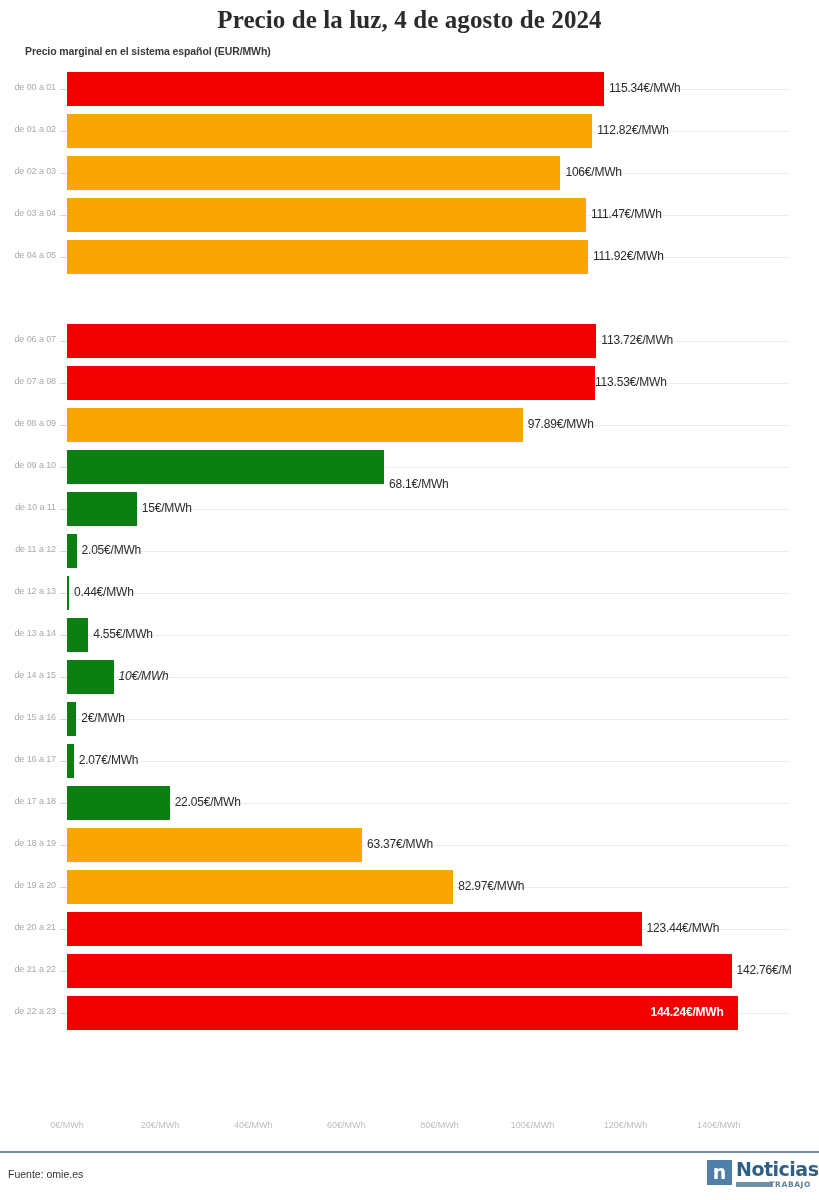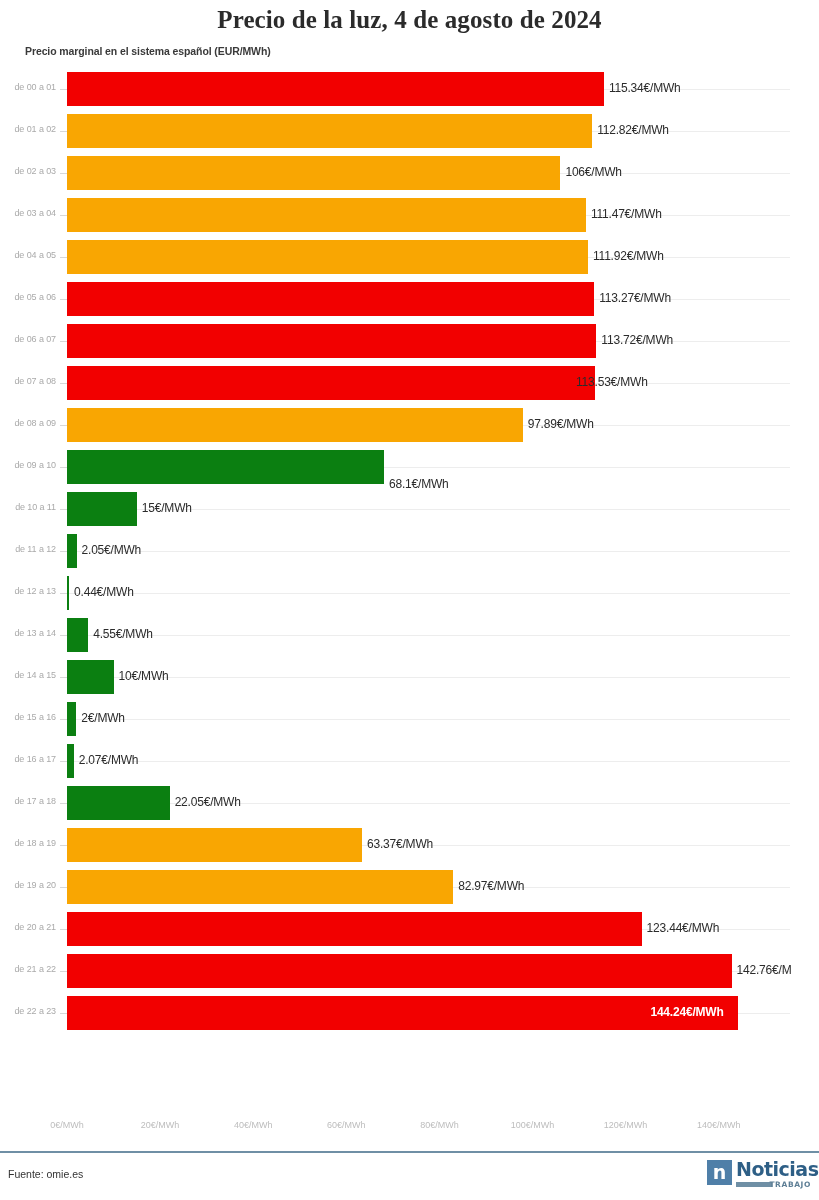--- a/index.html
+++ b/index.html
@@ -206,40 +206,33 @@
         <div class="bar orange" style="width: 518.893px;"></div>
         <div class="val-label" style="left: 590.893px;">111.47€/MWh</div>
       </div>
       <div class="row" style="top: 168px;">
         <div class="gridline"></div>
         <div class="tickstub"></div>
         <div class="cat-label">de 04 a 05</div>
         <div class="bar orange" style="width: 520.988px;"></div>
         <div class="val-label" style="left: 592.988px;">111.92€/MWh</div>
       </div>
-      <div class="row" style="top: 210px;">
-        <div class="gridline"></div>
-        <div class="tickstub"></div>
-        <div class="cat-label">de 05 a 06</div>
-        <div class="bar red" style="width: 527.272px;"></div>
-        <div class="val-label" style="left: 599.272px;">113.27€/MWh</div>
-      </div>
       <div class="row" style="top: 252px;">
         <div class="gridline"></div>
         <div class="tickstub"></div>
         <div class="cat-label">de 06 a 07</div>
         <div class="bar red" style="width: 529.367px;"></div>
         <div class="val-label" style="left: 601.367px;">113.72€/MWh</div>
       </div>
       <div class="row" style="top: 294px;">
         <div class="gridline"></div>
         <div class="tickstub"></div>
         <div class="cat-label">de 07 a 08</div>
         <div class="bar red" style="width: 528.482px;"></div>
-        <div class="val-label" style="left: 576px;">113.53€/MWh</div>
+        <div class="val-label" style="left: 595px;">113.53€/MWh</div>
       </div>
       <div class="row" style="top: 336px;">
         <div class="gridline"></div>
         <div class="tickstub"></div>
         <div class="cat-label">de 08 a 09</div>
         <div class="bar orange" style="width: 455.678px;"></div>
         <div class="val-label" style="left: 527.678px;">97.89€/MWh</div>
       </div>
       <div class="row" style="top: 378px;">
         <div class="gridline"></div>
@@ -274,21 +267,21 @@
         <div class="tickstub"></div>
         <div class="cat-label">de 13 a 14</div>
         <div class="bar green" style="width: 21.1803px;"></div>
         <div class="val-label" style="left: 93.1803px;">4.55€/MWh</div>
       </div>
       <div class="row" style="top: 588px;">
         <div class="gridline"></div>
         <div class="tickstub"></div>
         <div class="cat-label">de 14 a 15</div>
         <div class="bar green" style="width: 46.55px;"></div>
-        <div class="val-label" style="left: 118.55px;">10€/MWh</div>
+        <div class="val-label" style="left: 118.55px; font-style: italic;">10€/MWh</div>
       </div>
       <div class="row" style="top: 630px;">
         <div class="gridline"></div>
         <div class="tickstub"></div>
         <div class="cat-label">de 15 a 16</div>
         <div class="bar green" style="width: 9.31px;"></div>
         <div class="val-label" style="left: 81.31px;">2€/MWh</div>
       </div>
       <div class="row" style="top: 672px;">
         <div class="gridline"></div>

